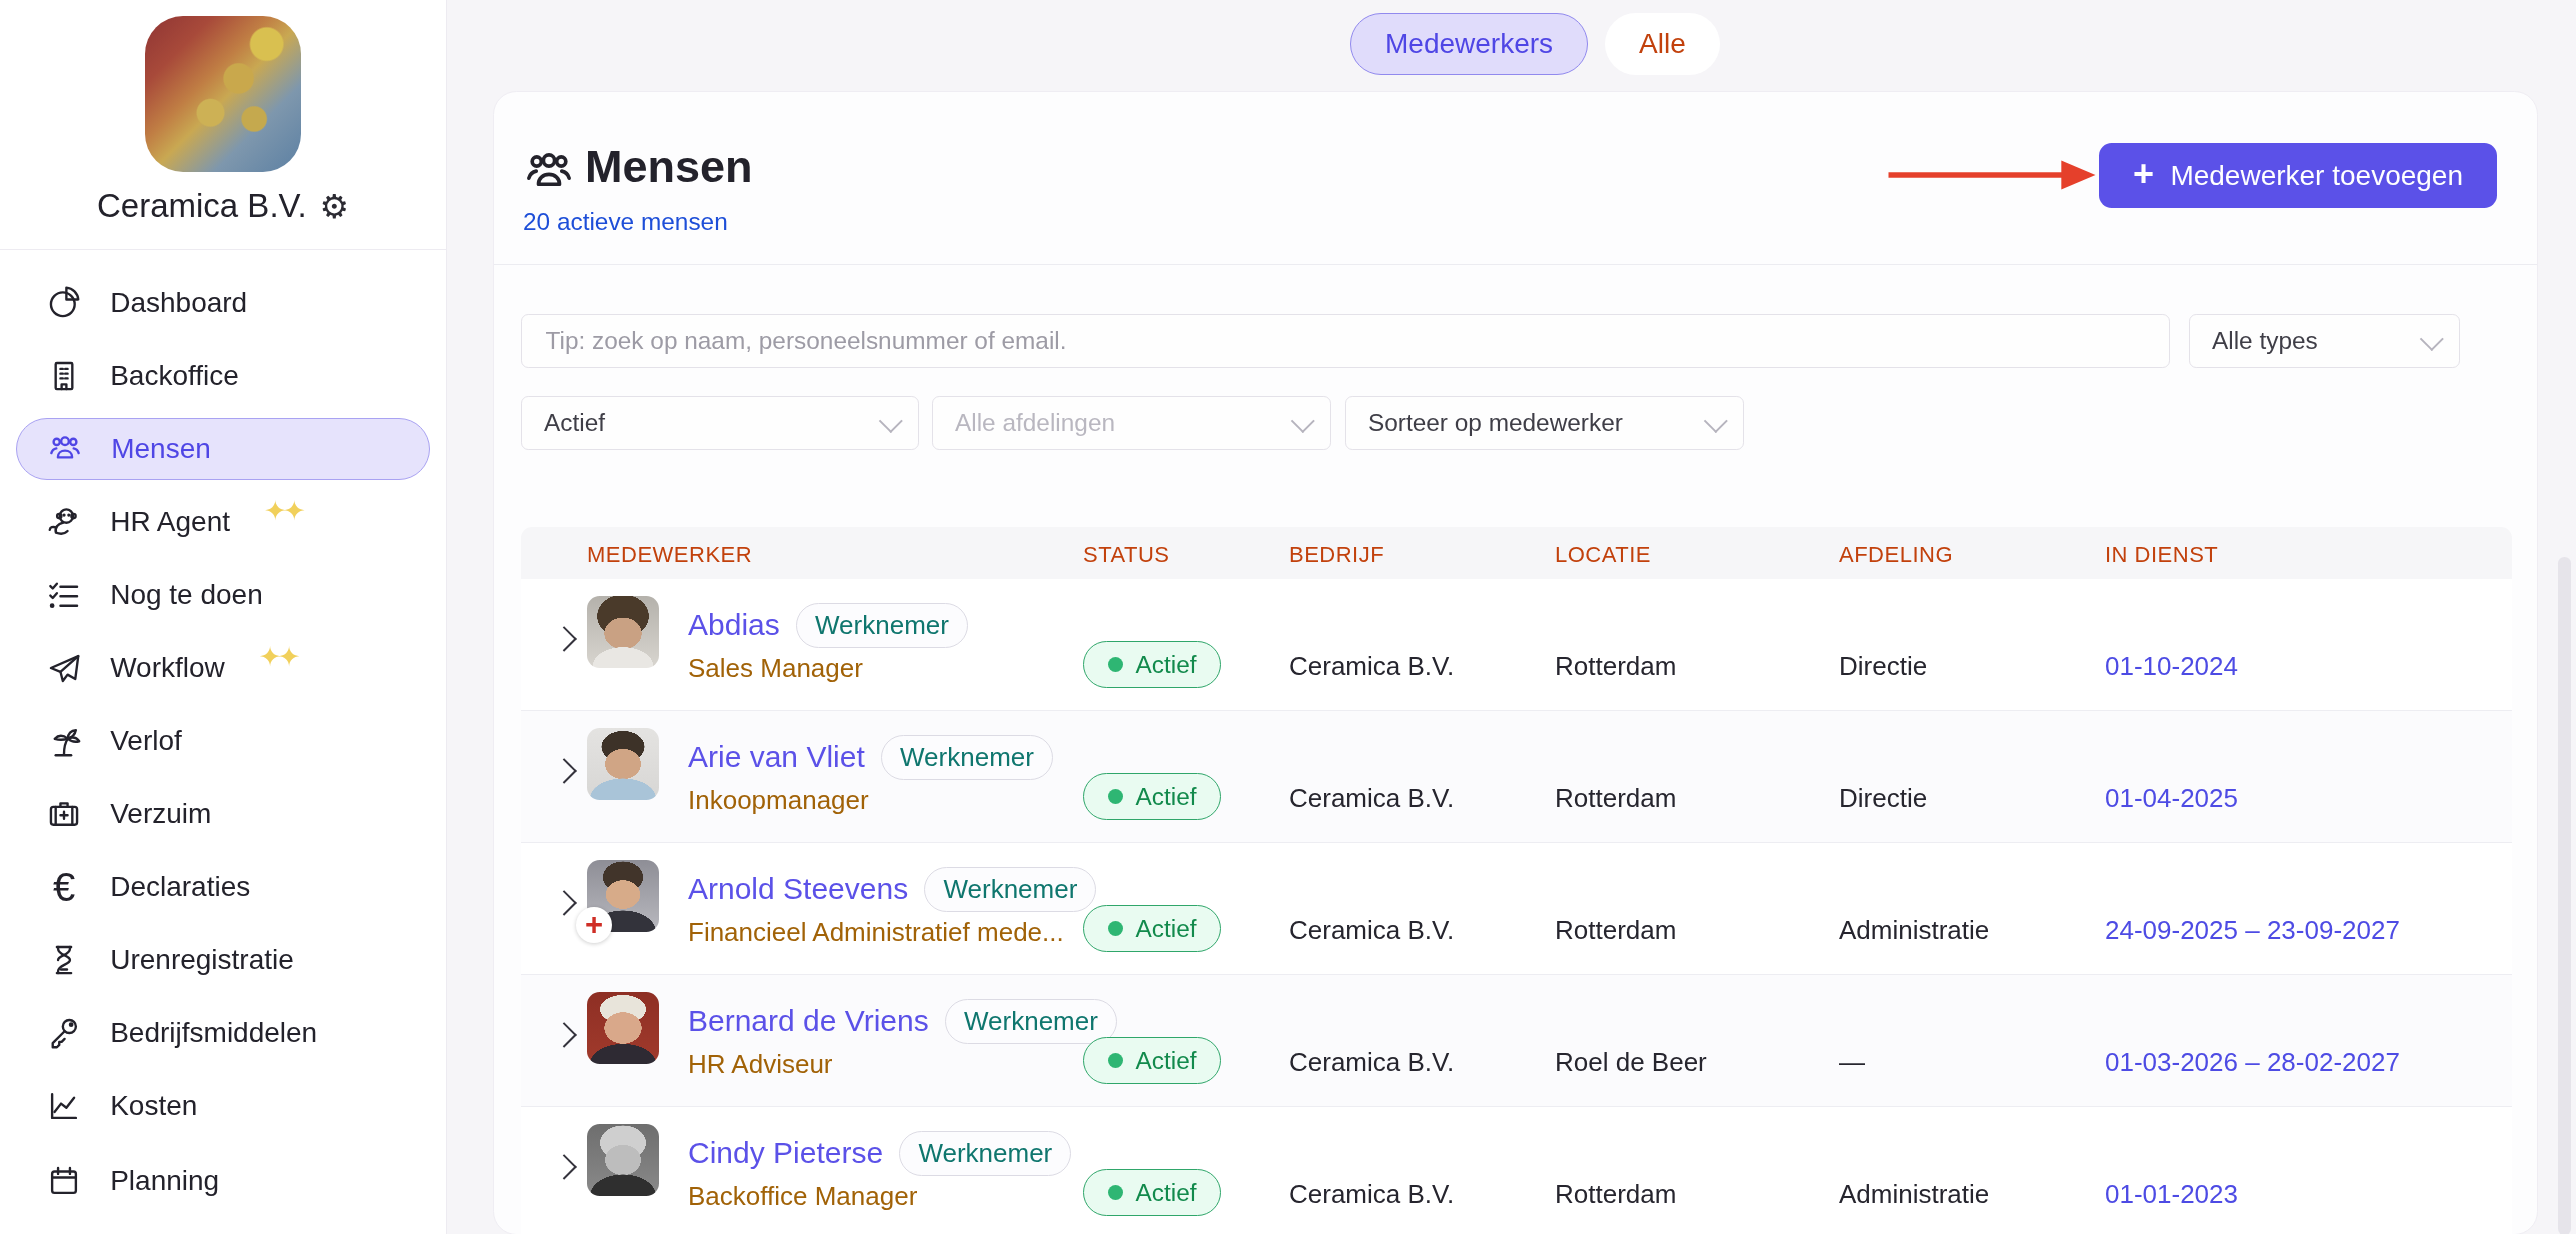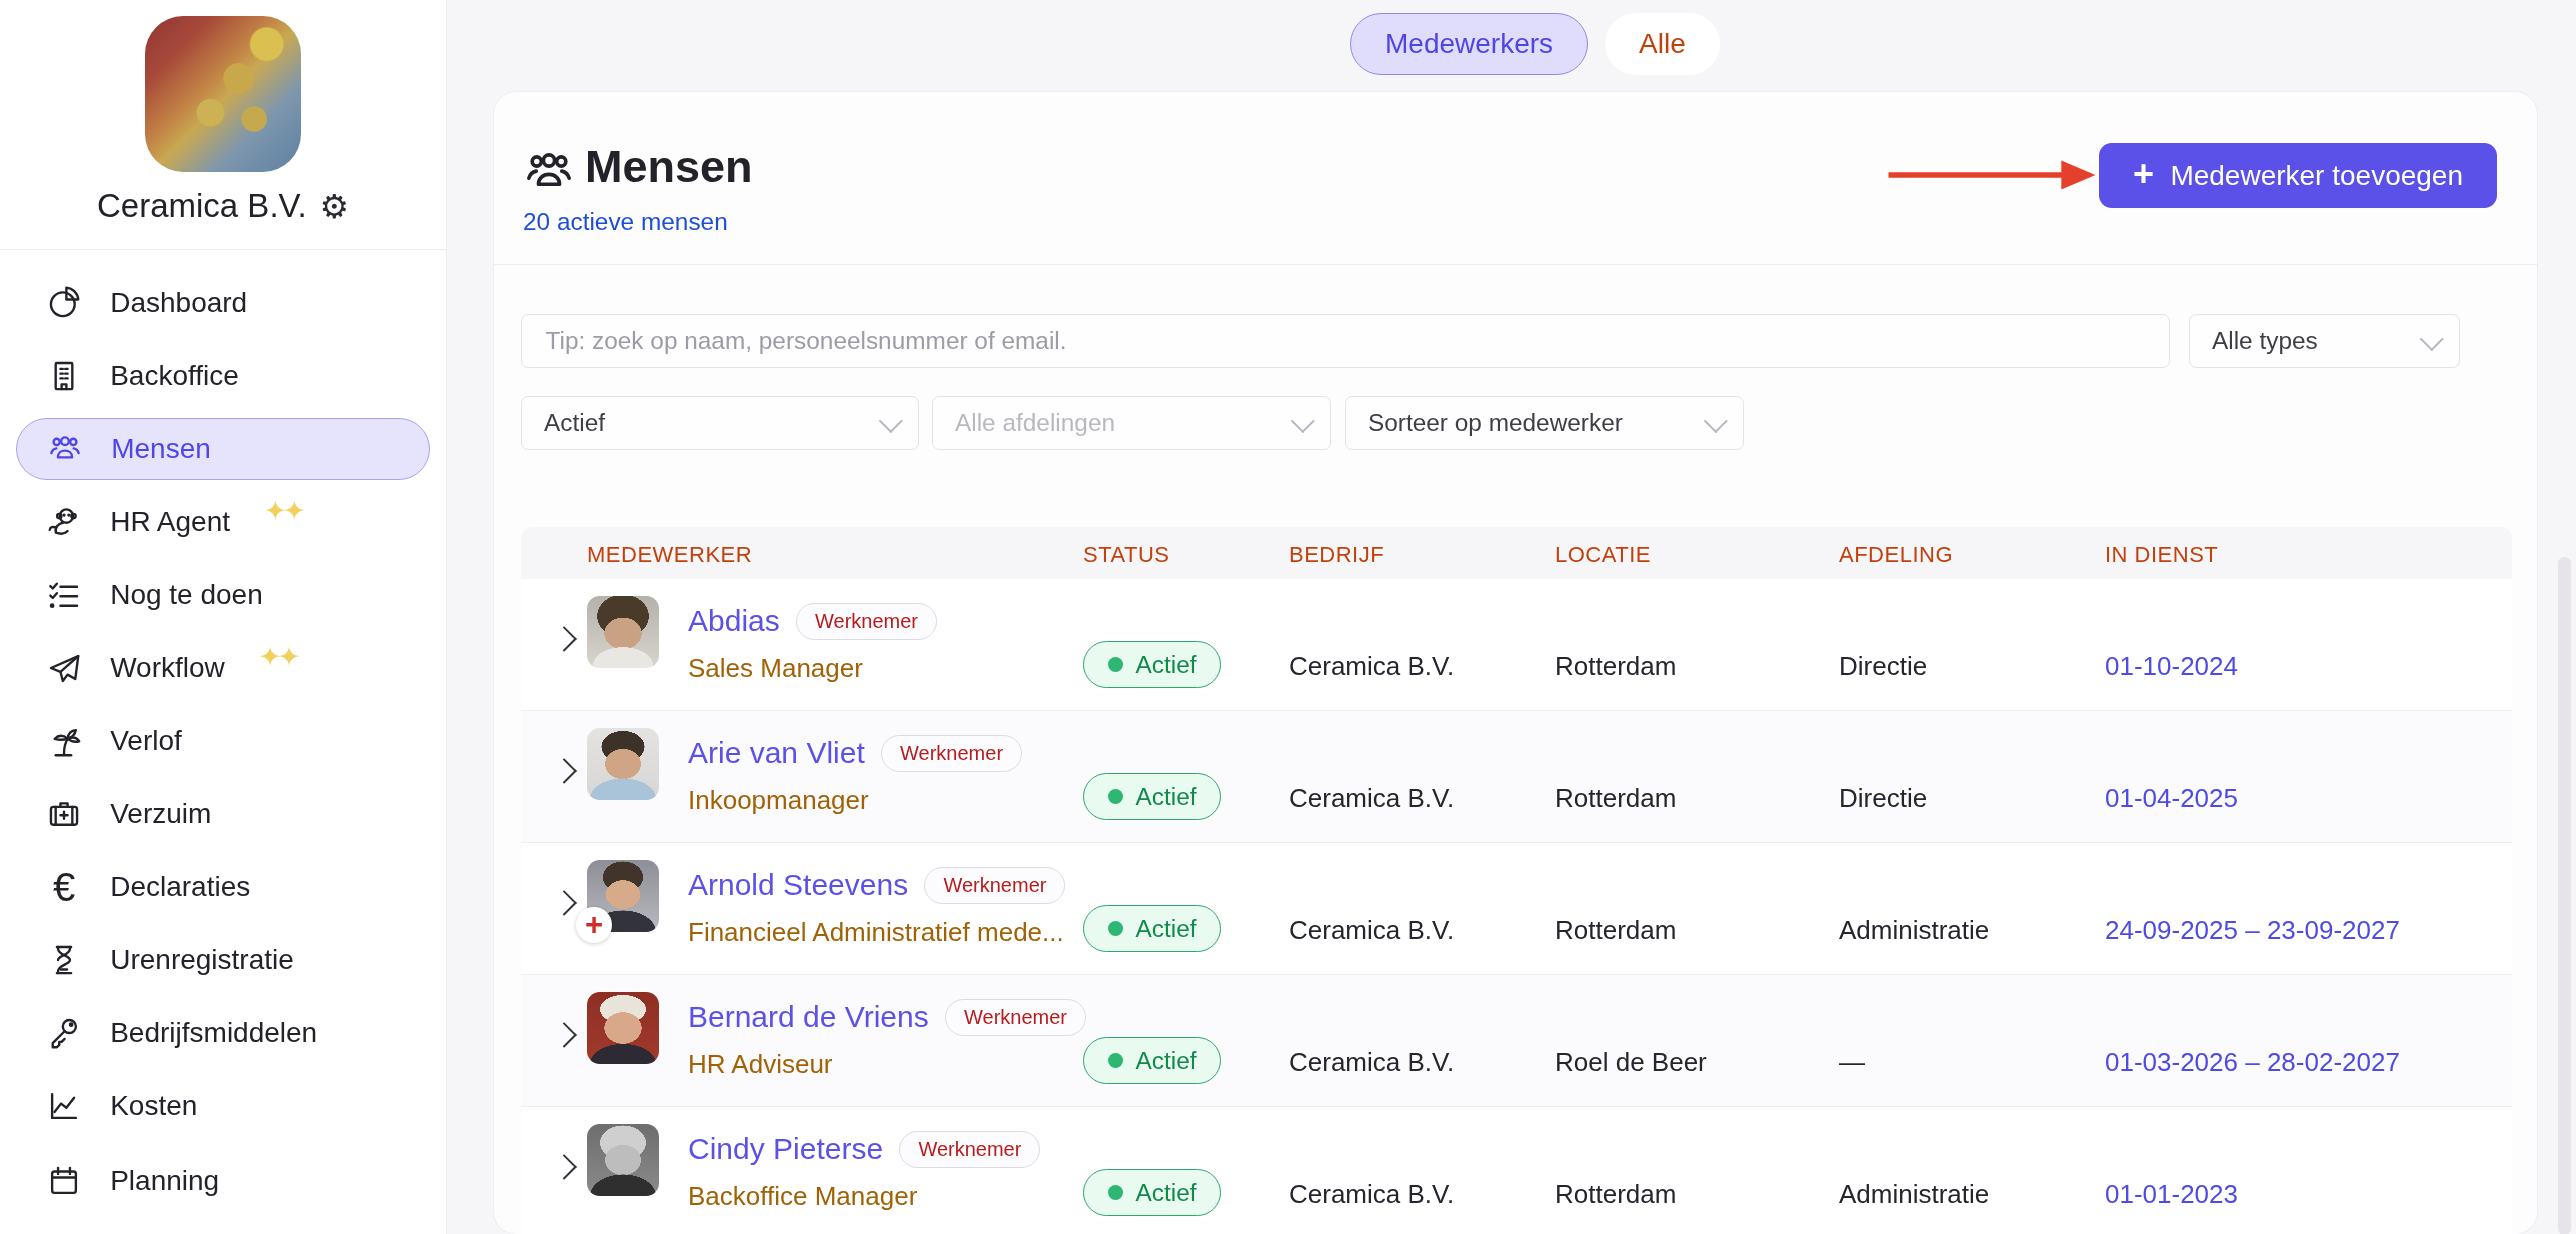--- a/index.html
+++ b/index.html
@@ -74,21 +74,21 @@
   .avatar{position:absolute;left:66px;top:17px;width:72px;height:72px;border-radius:12.7px}
   .av0{background:radial-gradient(ellipse 42% 26% at 50% 97%,#e9e7e3 0 99%,transparent 100%),radial-gradient(ellipse 26% 22% at 50% 52%,#c9a183 0 99%,transparent 100%),radial-gradient(ellipse 36% 30% at 50% 28%,#4a3a2a 0 99%,transparent 100%),linear-gradient(180deg,#b4b1ab,#d8d5cf)}
   .av1{background:radial-gradient(ellipse 46% 28% at 50% 98%,#a9c4d8 0 99%,transparent 100%),radial-gradient(ellipse 25% 21% at 50% 50%,#d0a585 0 99%,transparent 100%),radial-gradient(ellipse 30% 22% at 50% 26%,#3d3228 0 99%,transparent 100%),linear-gradient(180deg,#e4e3e1,#d7d6d4)}
   .av2{background:radial-gradient(ellipse 46% 30% at 50% 100%,#33333b 0 99%,transparent 100%),radial-gradient(ellipse 24% 20% at 50% 48%,#d7ab89 0 99%,transparent 100%),radial-gradient(ellipse 28% 22% at 50% 24%,#41342a 0 99%,transparent 100%),linear-gradient(180deg,#8e8e96,#b9b9bf)}
   .av3{background:radial-gradient(ellipse 46% 28% at 50% 100%,#2e2a33 0 99%,transparent 100%),radial-gradient(ellipse 26% 22% at 50% 50%,#d9a88a 0 99%,transparent 100%),radial-gradient(ellipse 32% 20% at 50% 24%,#e8e4da 0 99%,transparent 100%),linear-gradient(180deg,#8e2f24,#a13a2c)}
   .av4{background:radial-gradient(ellipse 46% 30% at 50% 100%,#2f2f2f 0 99%,transparent 100%),radial-gradient(ellipse 25% 21% at 50% 50%,#bdbdbd 0 99%,transparent 100%),radial-gradient(ellipse 32% 24% at 50% 26%,#cfcfcf 0 99%,transparent 100%),linear-gradient(180deg,#6e6e6e,#8a8a8a)}
   .med-badge{position:absolute;left:-11px;bottom:-11px;width:36px;height:36px;border-radius:50%;background:#fff;
     display:flex;align-items:center;justify-content:center;color:#cf2e26;font-size:31px;font-weight:bold;box-shadow:0 0.9px 4.5px rgba(0,0,0,.2)}
   .name-line{position:absolute;left:167px;top:23.5px;display:flex;align-items:center;gap:16.3px}
   .p-name{font-size:30px;color:#5b51e8;cursor:pointer}
-  .p-badge{font-size:20px;color:#b91c1c;border:1.8px solid #dcdbe4;background:#fcfcfe;border-radius:904px;padding:6.3px 18px}
+  .p-badge{font-size:26px;color:#0f766e;border:1.8px solid #dcdbe4;background:#fcfcfe;border-radius:904px;padding:6.3px 18px}
   .p-role{position:absolute;left:167px;top:74px;font-size:26px;color:#a16207;max-width:380px;white-space:nowrap;overflow:hidden}
   .status-pill{position:absolute;left:562px;top:62px;height:47px;border:1.8px solid #2fa66a;background:#e9fbf1;
     border-radius:25px;display:flex;align-items:center;gap:12.7px;padding:0 23.5px;box-sizing:border-box}
   .status-dot{width:15.4px;height:15.4px;border-radius:50%;background:#2eb673}
   .status-txt{font-size:24.4px;color:#128a4c}
   .cell{position:absolute;top:72px;font-size:26px;color:#26252e}
   .c-company{left:768px}.c-location{left:1034px}.c-dept{left:1318px}
   .c-date{left:1584px;color:#4d4be4}
   
   .scroll-thumb{position:absolute;right:5.4px;top:557px;width:12.7px;height:678px;background:#e6e4ea;border-radius:6.3px}

